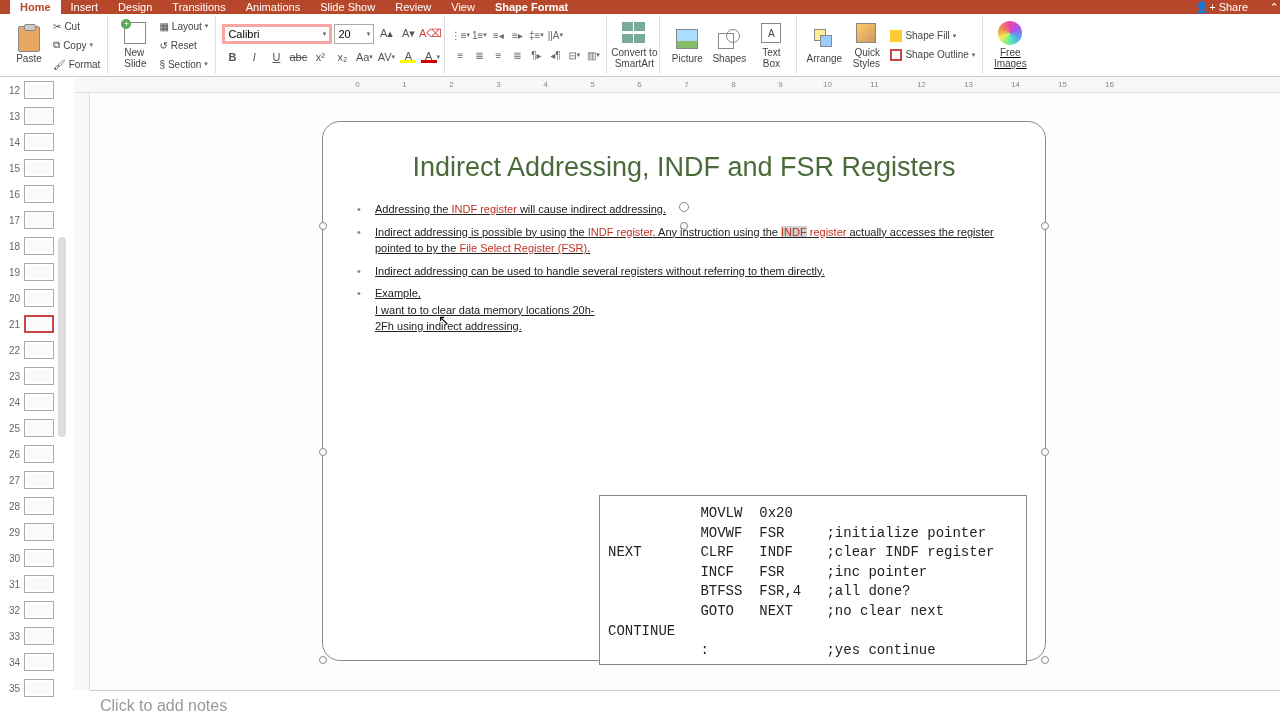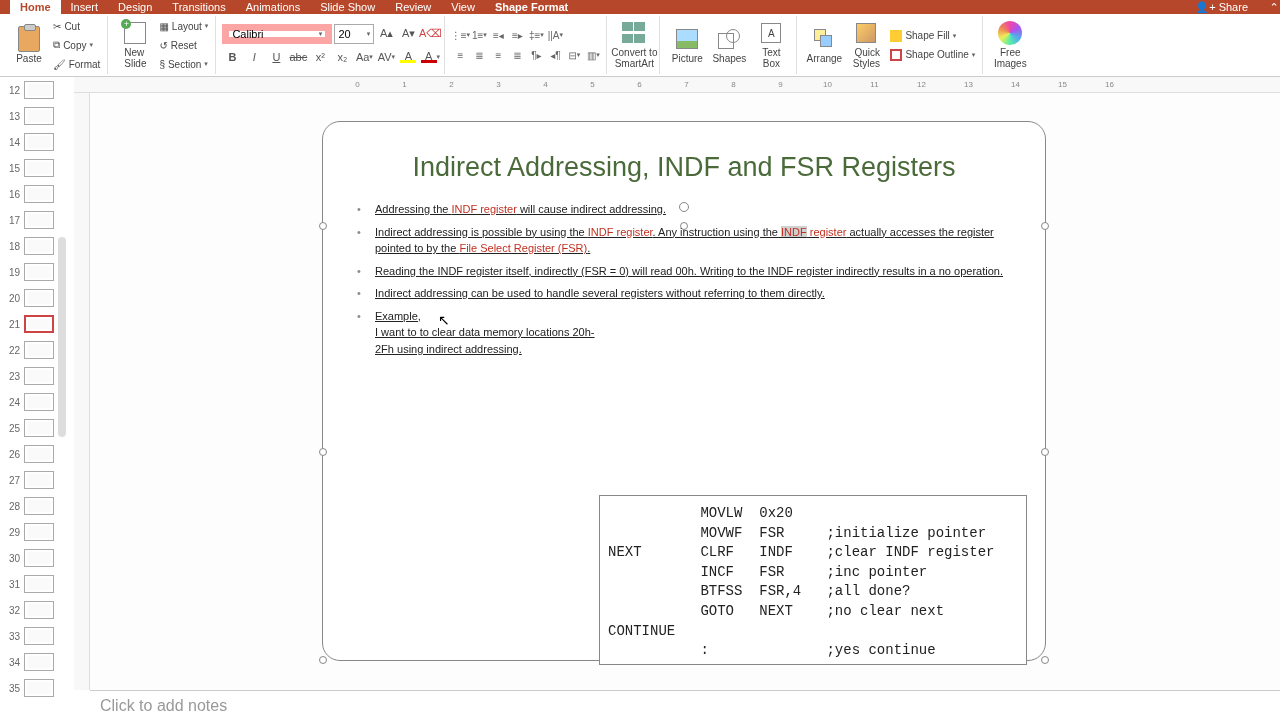--- a/index.html
+++ b/index.html
@@ -13,21 +13,21 @@
 .tab-bar .spacer { flex: 1; }
 .tab-bar .share { display: flex; align-items: center; gap: 3px; margin-right: 20px; }
 
 
 .ribbon { background: #fff; height: 63px; border-bottom: 1px solid #ccc; display: flex; align-items: stretch; padding: 2px 4px; gap: 2px; }
 .ribbon-group { display: flex; align-items: center; border-right: 1px solid #e0e0e0; padding: 0 4px; }
 .ribbon-btn-lg { display: flex; flex-direction: column; align-items: center; justify-content: center; width: 42px; height: 58px; cursor: pointer; font-size: 10px; color: #444; }
 .ribbon-btn-lg .icon { width: 24px; height: 24px; margin-bottom: 2px; display: flex; align-items: center; justify-content: center; }
 .ribbon-btn-sm { display: flex; align-items: center; gap: 3px; font-size: 10px; color: #444; padding: 1px 3px; cursor: pointer; height: 18px; }
 .ribbon-col { display: flex; flex-direction: column; justify-content: center; gap: 1px; }
-.font-select { width: 110px; height: 20px; border: 7px solid #fca5a5; font-size: 11px; padding: 1px 3px; display: flex; align-items: center; justify-content: space-between; }
+.font-select { width: 110px; height: 20px; border: 3px solid #fca5a5; font-size: 11px; padding: 1px 3px; display: flex; align-items: center; justify-content: space-between; }
 .size-select { width: 40px; height: 20px; border: 1px solid #aaa; font-size: 11px; padding: 1px 3px; display: flex; align-items: center; justify-content: space-between; }
 .fmt-row { display: flex; gap: 2px; margin-top: 2px; }
 .fmt-btn { width: 20px; height: 20px; display: flex; align-items: center; justify-content: center; font-size: 11px; cursor: pointer; color: #555; }
 .fmt-btn.bold { font-weight: bold; }
 .fmt-btn.italic { font-style: italic; }
 .fmt-btn.underline { text-decoration: underline; }
 .fmt-btn.strike { text-decoration: line-through; }
 .dropdown-arrow { font-size: 7px; color: #666; }
 
 
@@ -284,21 +284,21 @@
           <span>Shape Fill</span>
           <span class="dropdown-arrow">▾</span>
         </div>
       <div class="ribbon-btn-sm">
           <span style="width:12px;height:12px;border:2px solid #c44;display:inline-block;"></span>
           <span>Shape Outline</span>
           <span class="dropdown-arrow">▾</span>
         </div>
     </div>
   </div>
-  <div class="ribbon-group" style="border:none;">
+  <div class="ribbon-group" style="border:none;text-decoration:underline;">
     <div class="ribbon-btn-lg">
       <div class="icon">
           <div class="freeimages-icon"></div>
         </div>
       <span style="white-space:pre;text-align:center;">Free
 Images</span>
     </div>
   </div>
 </div>
 
@@ -436,21 +436,20 @@
     <div class="handle t"></div>
     <div class="handle tr"></div>
     <div class="handle l"></div>
     <div class="handle r"></div>
     <div class="handle bl"></div>
     <div class="handle b"></div>
     <div class="handle br"></div>
     <ul class="bullet-list">
       <li><span>Addressing the </span><span class="red">INDF register</span><span> will cause indirect addressing.</span></li>
       <li><span>Indirect addressing is possible by using the </span><span class="red">INDF register</span><span>. Any instruction using the </span><span class="red"><span class="selected-word">INDF</span><span> register</span></span><span> actually accesses the register pointed to by the </span><span class="red">File Select Register (FSR)</span><span>.</span></li>
-      <li>Reading the INDF register itself, indirectly (FSR = 0) will read 00h. Writing to the INDF register indirectly results in a no operation.</li>
       <li>Indirect addressing can be used to handle several registers without referring to them directly.</li>
       <li style="width:250px;"><span>Example,</span><br><span>I want to to clear data memory  locations 20h-2Fh using indirect addressing.</span></li>
     </ul>
     <div class="cursor-arrow">↖</div>
     <div class="code-box">           MOVLW  0x20
            MOVWF  FSR     ;initialize pointer
 NEXT       CLRF   INDF    ;clear INDF register
            INCF   FSR     ;inc pointer
            BTFSS  FSR,4   ;all done?
            GOTO   NEXT    ;no clear next

